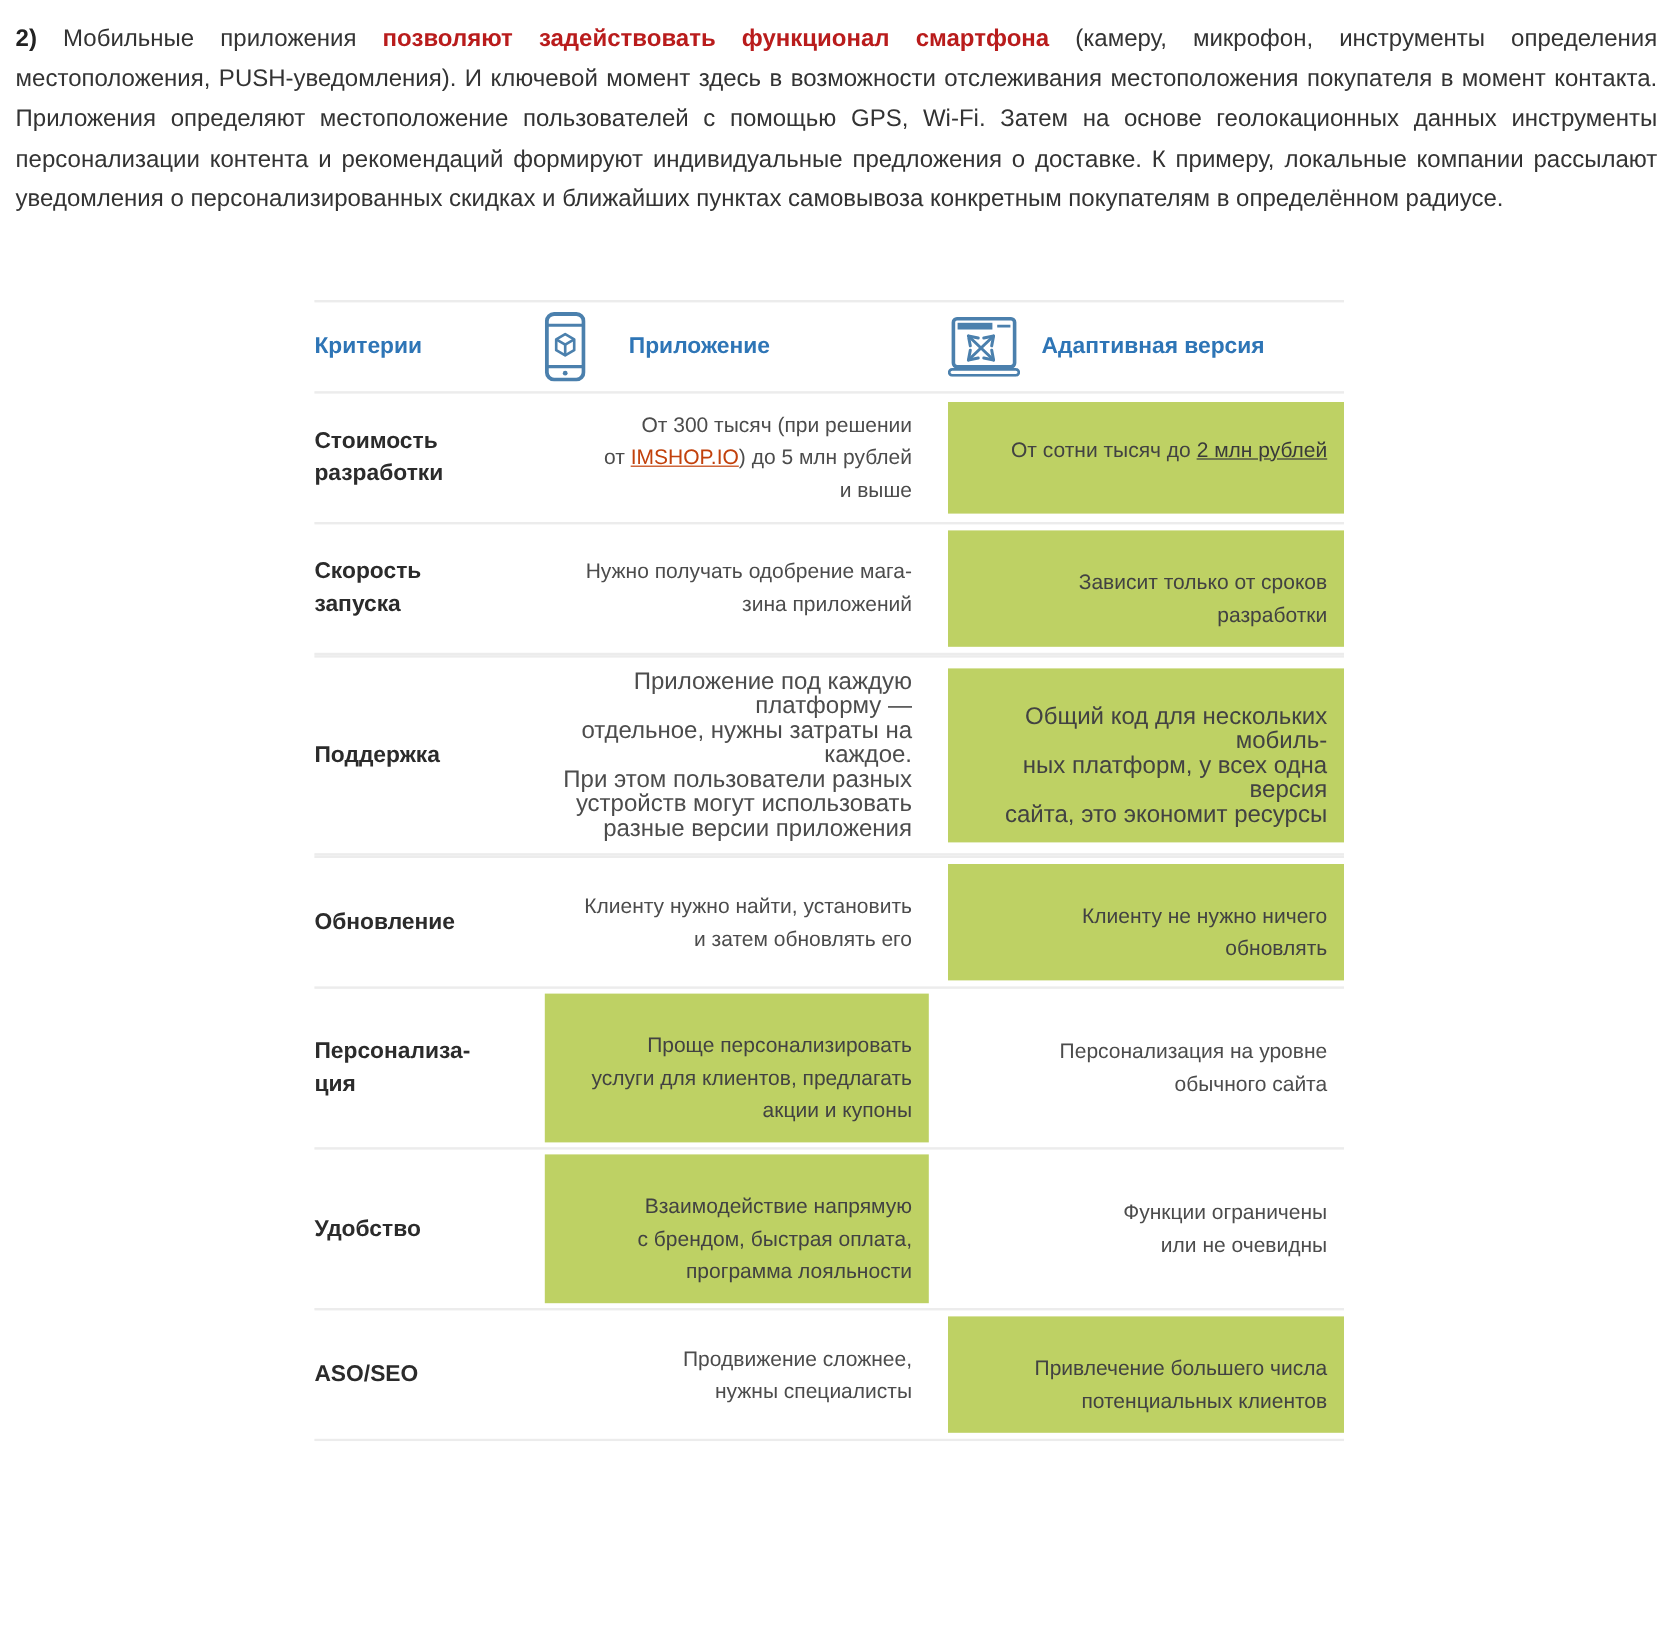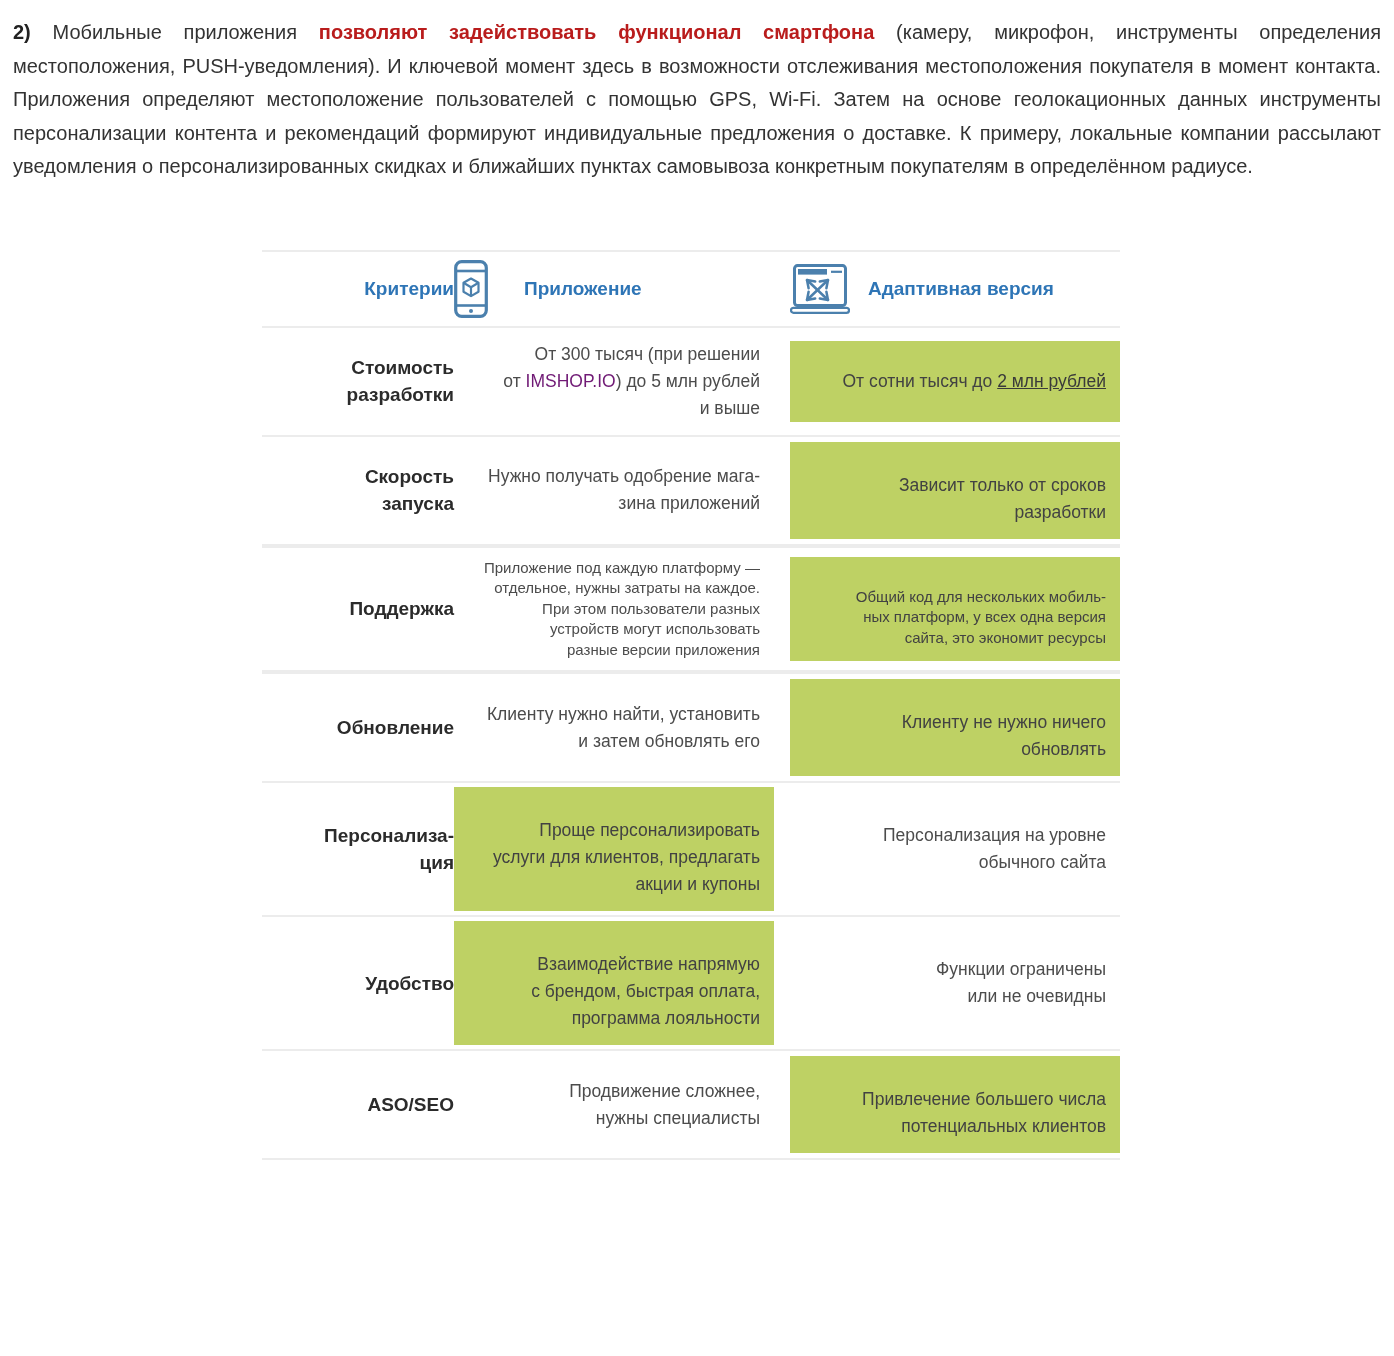--- a/index.html
+++ b/index.html
@@ -31,21 +31,21 @@
   .t-header {
     display: flex;
     align-items: center;
     height: 74px;
   }
   .th-label {
     font-weight: bold;
     font-size: 19px;
     color: #2e75b6;
   }
-  .col1 { width: 192px; flex: none; text-align: right; }
+  .col1 { width: 192px; flex: none; }
   .col2 { width: 336px; flex: none; }
   .col3 { width: 330px; flex: none; }
   .h-iconcell { display: flex; align-items: center; }
   .icon-box-phone { width: 50px; display: flex; justify-content: flex-start; margin-right: 20px; }
   .icon-box-win   { width: 62px; display: flex; justify-content: flex-start; margin-right: 16px; }
 
   .t-row {
     display: flex;
     align-items: center;
     min-height: 99px;
@@ -66,27 +66,28 @@
     padding: 6px 14px 6px 12px;
     text-align: right;
   }
   .col2 .cell { margin-right: 16px; }
   .cell.hl {
     background: #bed164;
     color: #424242;
     padding-top: 30px;
     padding-bottom: 13px;
   }
-  .cell.hl.tall { padding-top: 27px; padding-bottom: 27px; }
+  .cell.hl.tall { padding-top: 27px; padding-bottom: 39px; }
   .t-row.small .cell {
-    font-size: 15px;
+    font-size: 20px;
     line-height: 20.5px;
   }
   a.link {
-    color: #701a75;
+    color: #c2410c;
+    text-decoration: underline;
     cursor: pointer;
     margin-top: 12px;
   }
   .und {
     color: #3a3a3a;
     text-decoration: underline;
     cursor: pointer;
   }
   svg { display: block; }
 </style>

